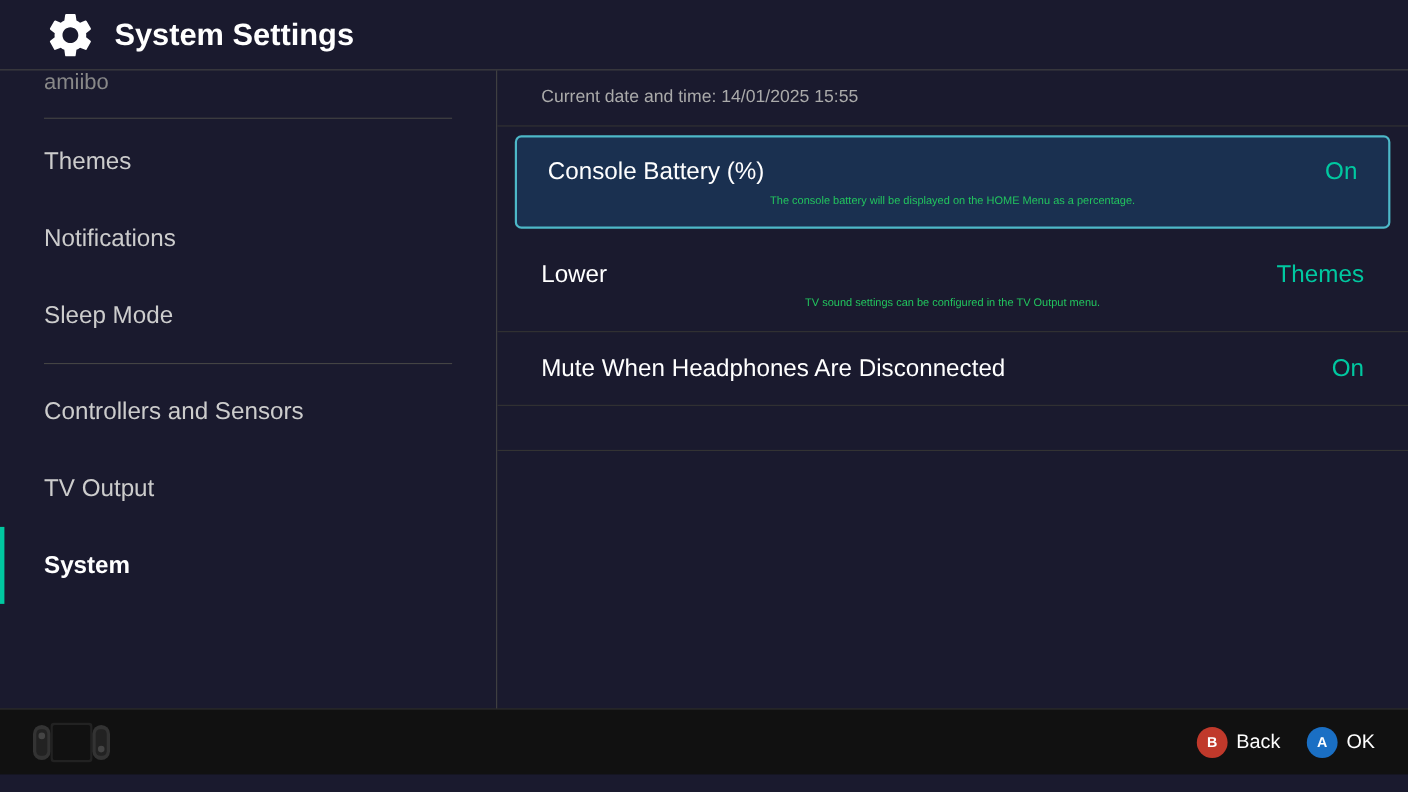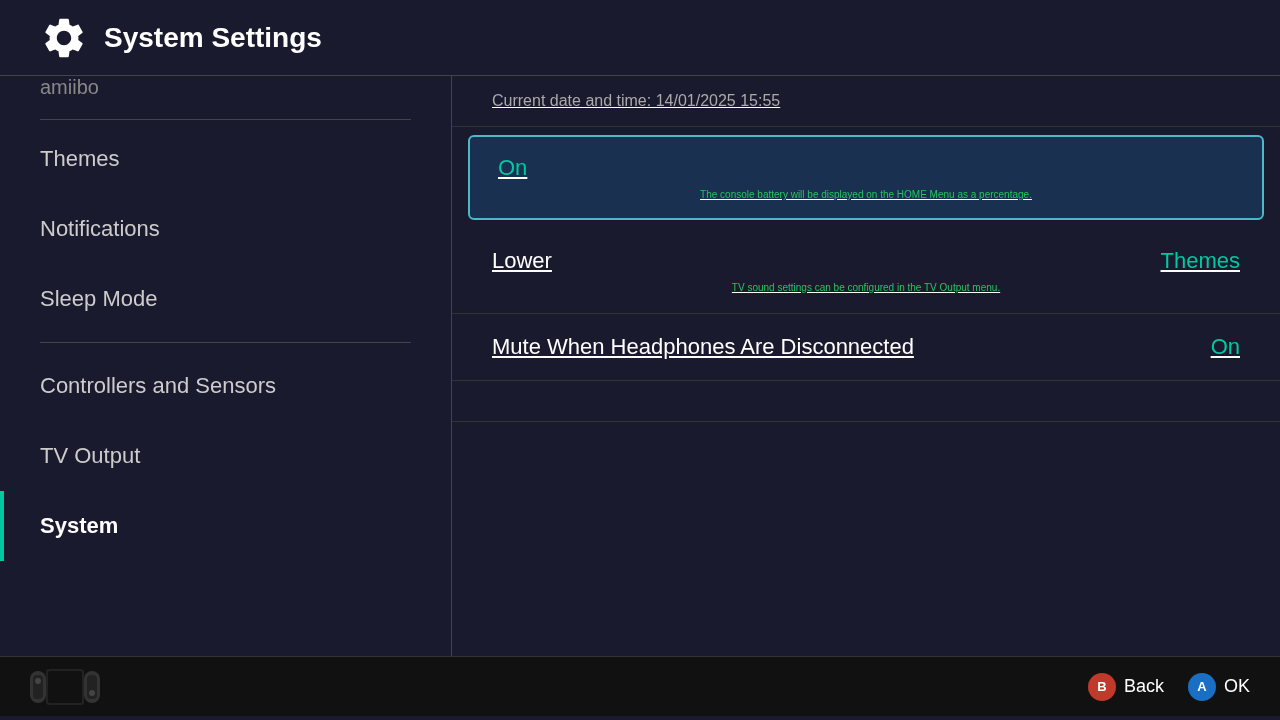--- a/index.html
+++ b/index.html
@@ -13,21 +13,21 @@
       overflow: hidden;
       position: relative;
     }
 
     
     .header {
       display: flex;
       align-items: center;
       padding: 18px 40px;
       border-bottom: 1px solid #444;
-      height: 76px;
+      height: 64px;
     }
 
     .header-icon {
       width: 48px;
       height: 48px;
       margin-right: 16px;
       color: #fff;
     }
 
     .header-title {
@@ -93,21 +93,20 @@
       margin: 8px 40px;
     }
 
     
     .content {
       flex: 1;
       padding: 0;
       overflow: hidden;
       display: flex;
       flex-direction: column;
-      text-decoration: underline;
     }
 
     .date-time-bar {
       padding: 16px 40px;
       font-size: 16px;
       color: #aaaaaa;
       border-bottom: 1px solid #333;
     }
 
     .settings-list {
@@ -265,20 +264,21 @@
 
   <div class="content">
     <div class="date-time-bar">
       <span>Current date and time: 14/01/2025 15:55</span>
     </div>
 
     <div class="settings-list">
 
       <div class="setting-item selected">
         <div class="setting-row">
+          <span class="setting-name">Console Battery (%)</span>
           <span class="setting-value">On</span>
         </div>
         <div class="setting-description">The console battery will be displayed on the HOME Menu as a percentage.</div>
       </div>
 
       <div class="setting-section">
         <div class="setting-row">
           <span class="setting-name">Lower</span>
           <span class="setting-value">Themes</span>
         </div>

